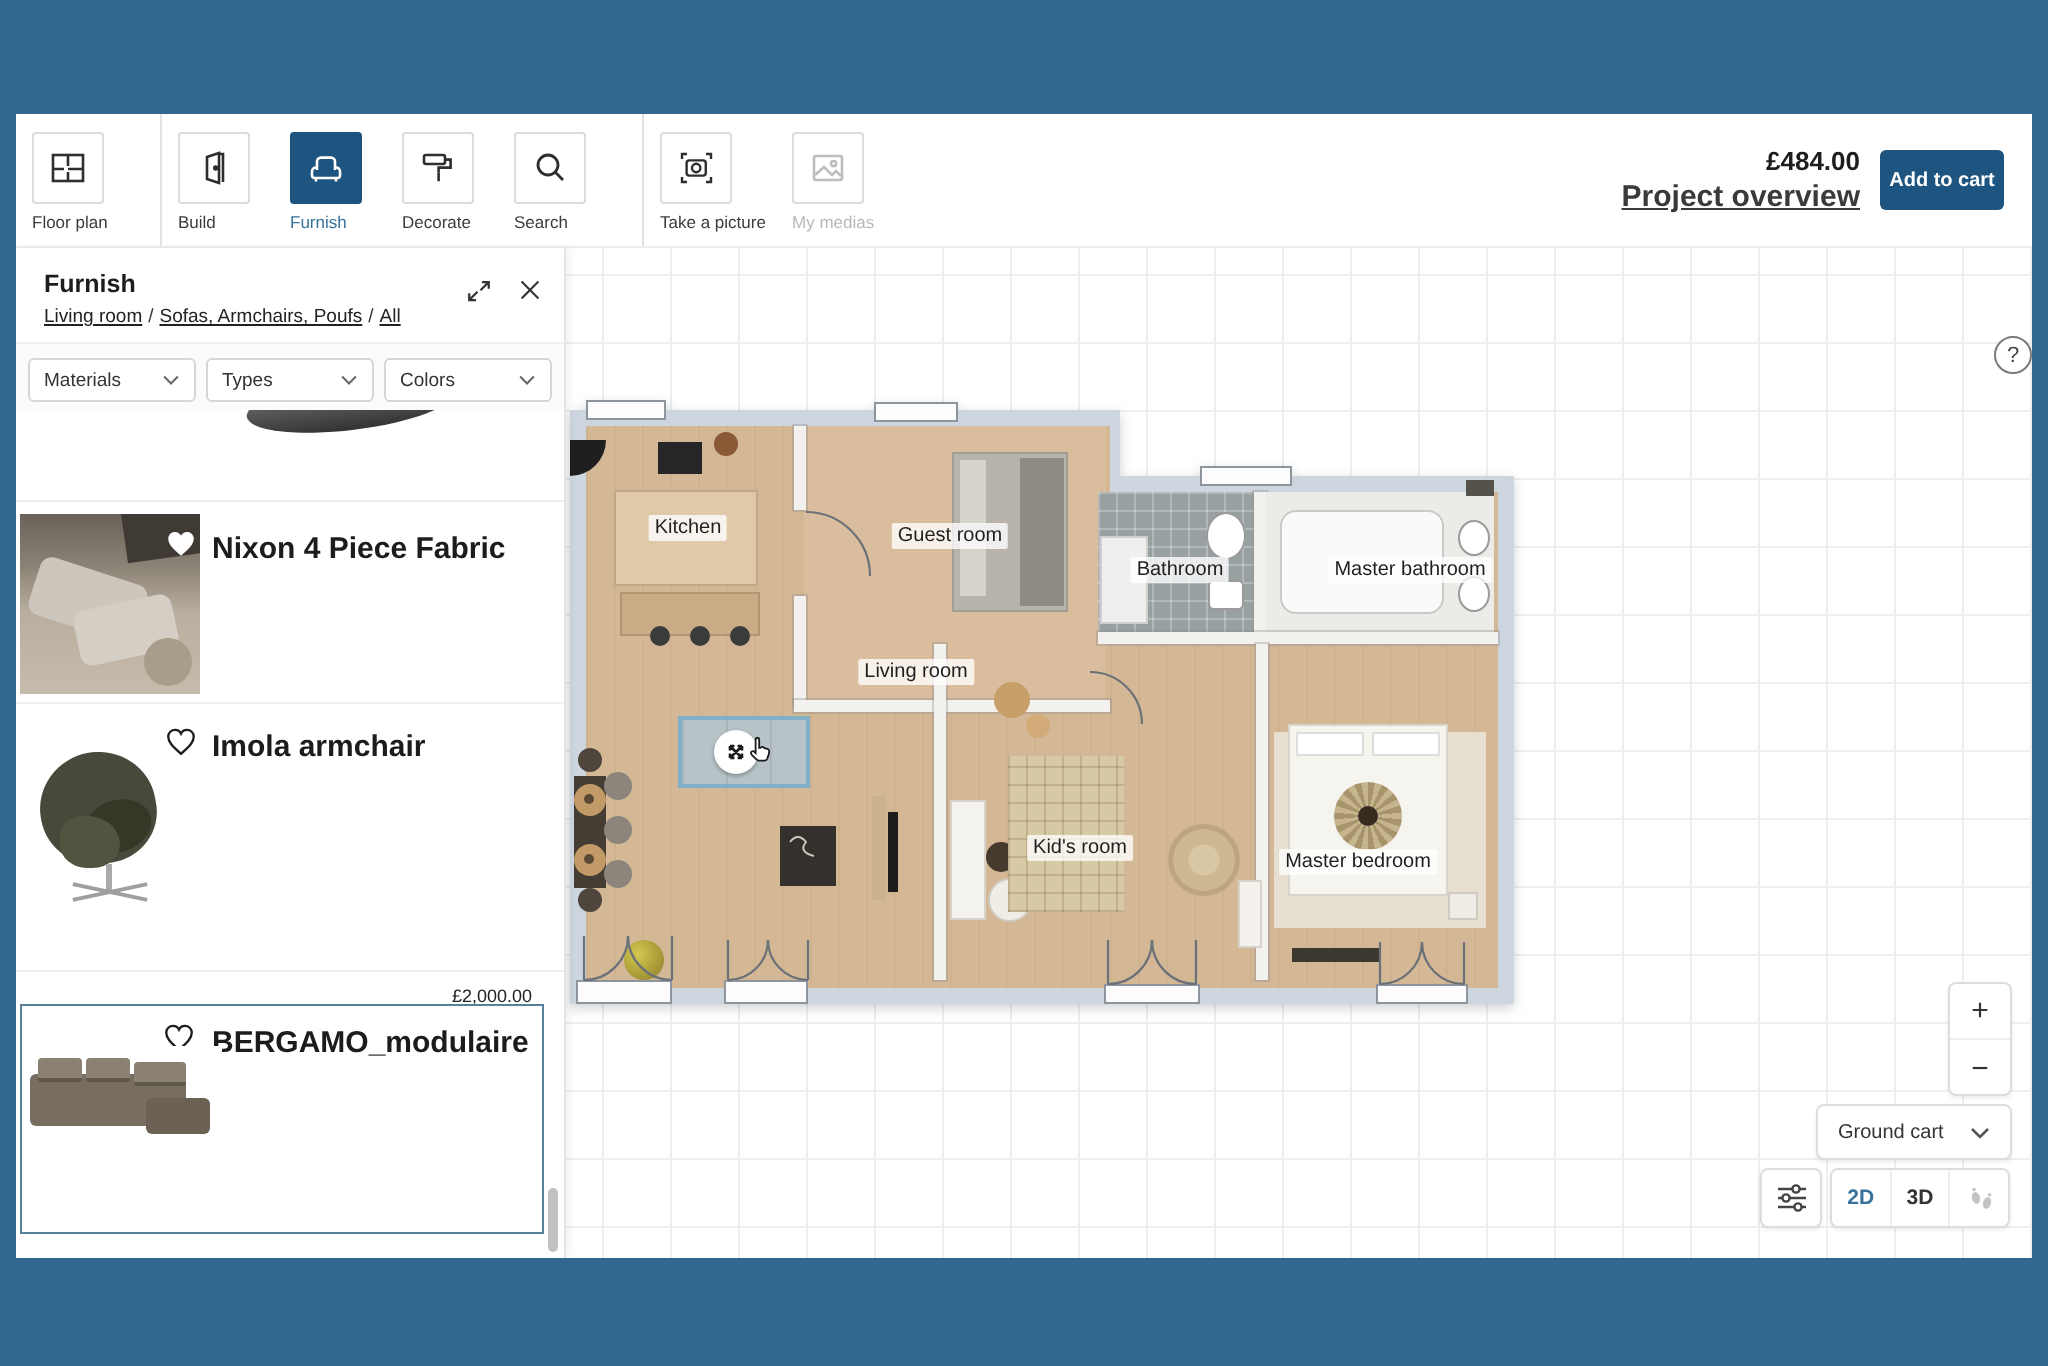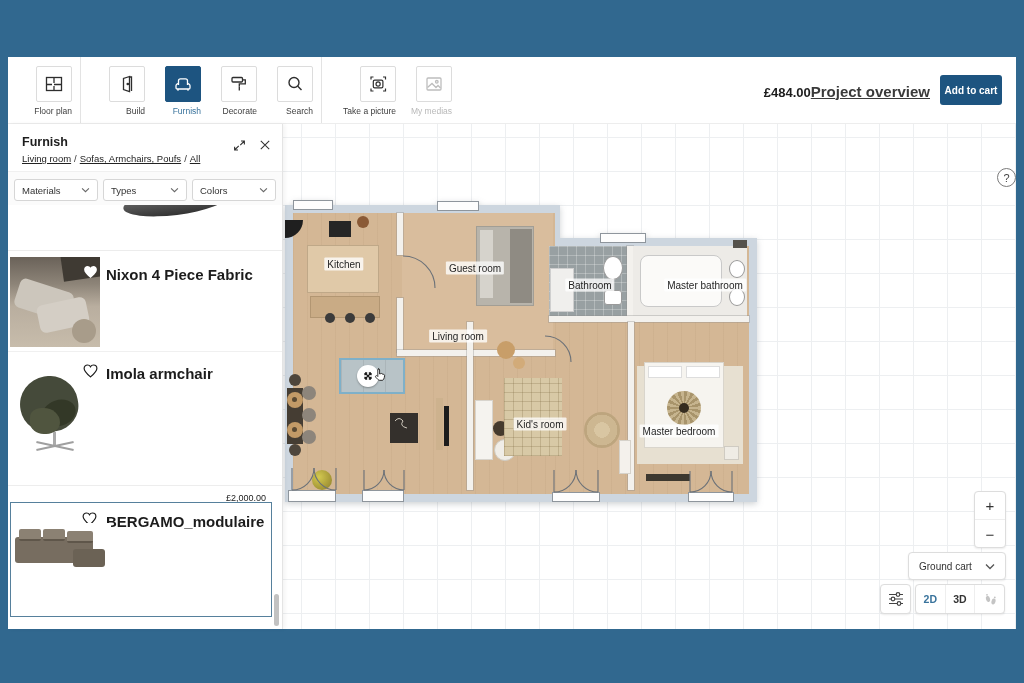--- a/index.html
+++ b/index.html
@@ -8,29 +8,29 @@
   }
   *{box-sizing:border-box;margin:0;padding:0;}
   html,body{width:1024px;height:683px;overflow:hidden;}
   body{background:var(--frame);font-family:"Liberation Sans",sans-serif;color:var(--ink);position:relative;}
   .abs{position:absolute;}
   .circ{border-radius:50%;}
   #app{position:absolute;left:8px;top:57px;width:1008px;height:572px;background:#fff;}
 
   
   #toolbar{position:absolute;left:0;top:0;width:1008px;height:67px;background:#fff;border-bottom:1px solid #ededed;display:flex;align-items:stretch;padding:0 0 0 8px;z-index:5;}
-  .tool{width:56px;display:flex;flex-direction:column;align-items:flex-end;padding-top:9px;cursor:pointer;}
+  .tool{width:56px;display:flex;flex-direction:column;align-items:flex-start;padding-top:9px;cursor:pointer;}
   .tool .ticon{width:36px;height:36px;border:1px solid #dcdcdc;border-radius:2px;background:#fff;display:flex;align-items:center;justify-content:center;}
   .tool .tlabel{font-size:8.5px;margin-top:4px;color:#3c3c3c;white-space:nowrap;}
   .tool.active .ticon{background:var(--accent);border-color:var(--accent);}
   .tool.active .tlabel{color:var(--accent-text);}
   .tool.disabled .tlabel{color:var(--muted);}
   .tdiv{width:1px;background:#e3e3e3;margin:0 8px;}
   #cart{margin-left:auto;display:flex;align-items:center;gap:10px;padding-right:14px;}
-  #cart .pricecol{display:flex;flex-direction:row;align-items:flex-end;}
+  #cart .pricecol{display:flex;flex-direction:column;align-items:flex-end;}
   #cart .total{font-size:13px;font-weight:bold;}
   #cart .overview{font-size:15px;color:#3a3a3a;text-decoration:underline;margin-top:2px;cursor:pointer;font-weight:bold;}
   #addcart{width:62px;height:30px;background:var(--accent);color:#fff;font-size:10px;font-weight:bold;border:none;border-radius:3px;cursor:pointer;font-family:"Liberation Sans",sans-serif;}
 
   
   #canvas{position:absolute;left:275px;top:67px;width:733px;height:505px;background:#fff;
     background-image:linear-gradient(#edeff1 1px,transparent 1px),linear-gradient(90deg,#edeff1 1px,transparent 1px);
     background-size:34px 34px;background-position:18px 13px;}
   #plan{position:absolute;left:0px;top:72px;width:480px;height:312px;filter:drop-shadow(0 2px 3px rgba(60,70,80,.25));}
   .wall{background:var(--wall);}

